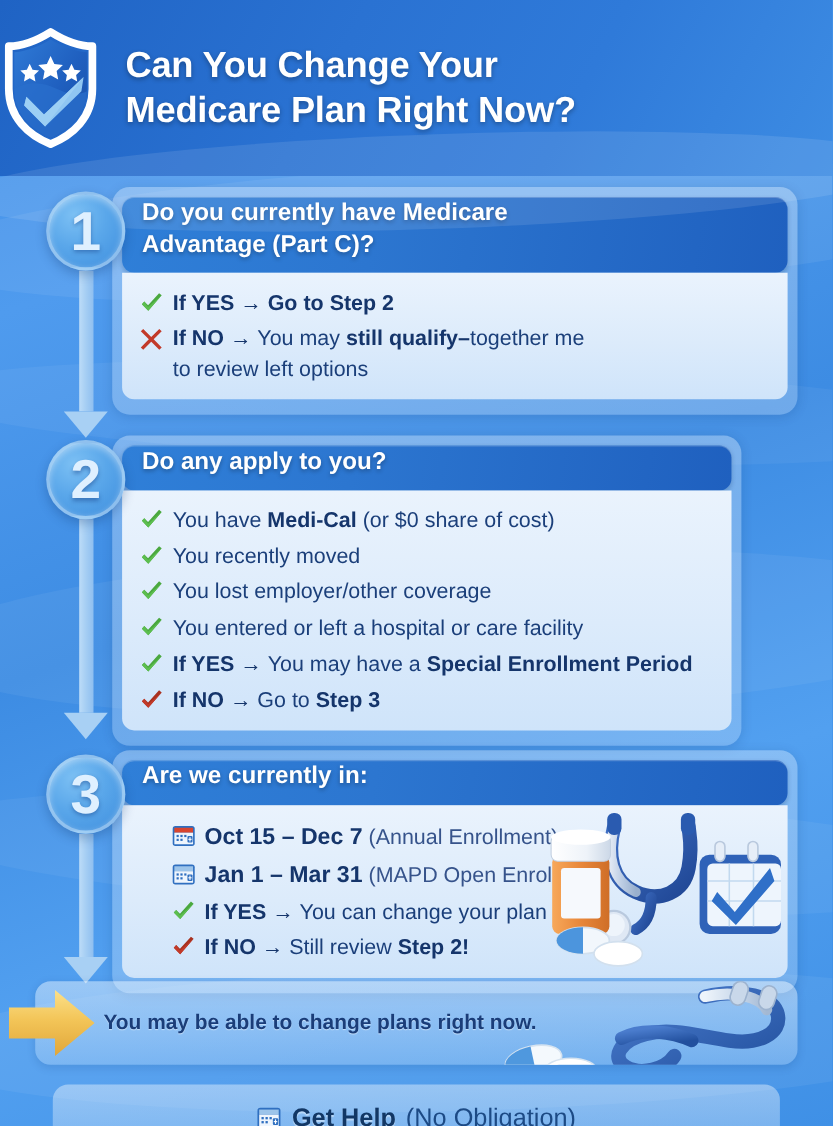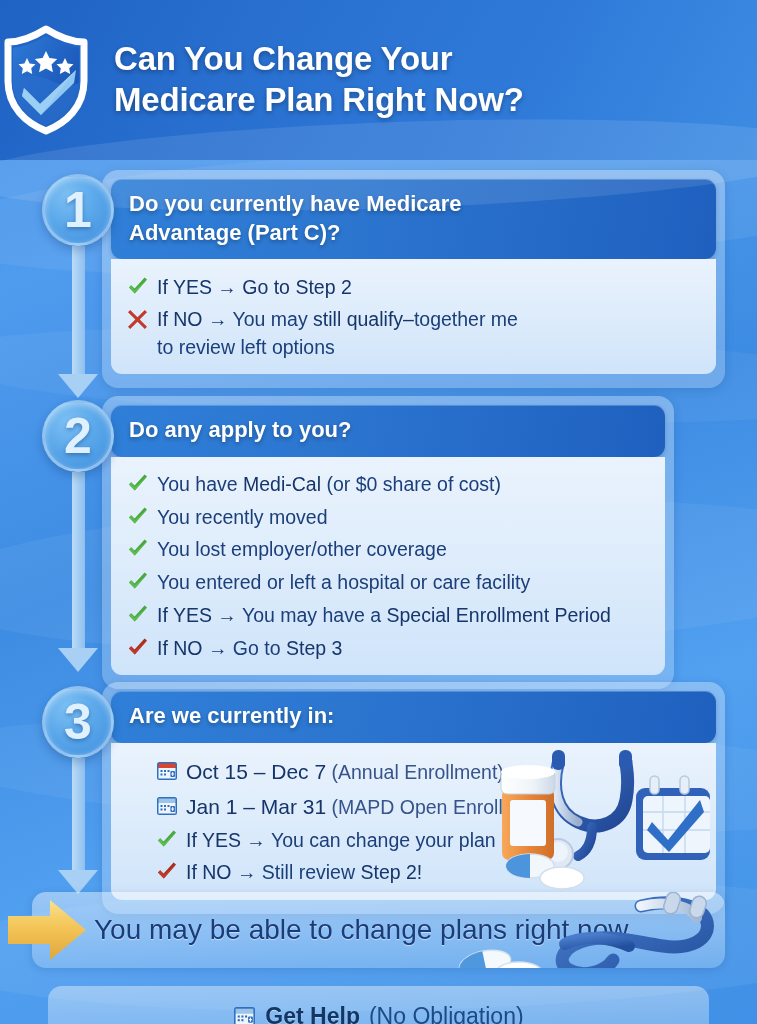--- a/index.html
+++ b/index.html
@@ -105,21 +105,21 @@
   }
 
   .step-head {
     margin: 9px 9px 0 9px;
     border-radius: 11px;
     background: linear-gradient(100deg, #2f7fd8 0%, #2c76d0 38%, #1f60bf 100%);
     color: #ffffff;
     font-weight: bold;
     font-size: 22px;
     line-height: 1.3;
-    padding: 11px 18px 12px 18px;
+    padding: 0 18px 12px 18px;
     text-shadow: 0 2px 4px rgba(0,0,0,0.30);
     box-shadow: inset 0 1px 0 rgba(255,255,255,0.22), 0 2px 4px rgba(10,40,90,0.22);
   }
 
   .step-body {
     margin: 0 9px;
     border-radius: 0 0 11px 11px;
     background: linear-gradient(180deg, #eaf3fd 0%, #dcebfb 55%, #cfe4fa 100%);
     padding: 12px 16px 10px 16px;
   }
@@ -134,21 +134,21 @@
   }
   .bullet .ico {
     flex: 0 0 30px;
     width: 30px;
     display: inline-flex;
     align-items: center;
     justify-content: flex-start;
     padding-top: 3px;
   }
   .bullet .txt { flex: 1; }
-  .bullet b { font-weight: normal; color: #15356b; margin-top: 40px; }
+  .bullet b { font-weight: bold; color: #15356b; margin-top: 40px; }
   .bullet .muted { color: #36538b; }
 
   
   .step-badge {
     position: absolute;
     left: 42px;
     width: 72px; height: 72px;
     border-radius: 50%;
     background: radial-gradient(circle at 34% 28%, #7cc0f4 0%, #5aa7ea 45%, #3e8ede 100%);
     border: 3px solid rgba(255,255,255,0.38);
@@ -196,22 +196,22 @@
     background: linear-gradient(180deg, rgba(255,255,255,0.42) 0%, rgba(226,240,253,0.36) 60%, rgba(200,226,250,0.30) 100%);
     box-shadow: 0 2px 8px rgba(10,50,110,0.14);
     display: flex;
     align-items: center;
     padding-left: 62px;
     z-index: 6;
     overflow: hidden;
   }
   .cta-text {
     color: #1a3d79;
-    font-weight: normal;
-    font-size: 28px;
+    font-weight: bold;
+    font-size: 19px;
     line-height: 1.28;
     text-shadow: 0 1px 1px rgba(255,255,255,0.5);
   }
   .cta-text span { display: block; white-space: nowrap; }
 
   .gold-arrow {
     position: absolute;
     left: 8px;
     top: 892px;
     width: 80px;

